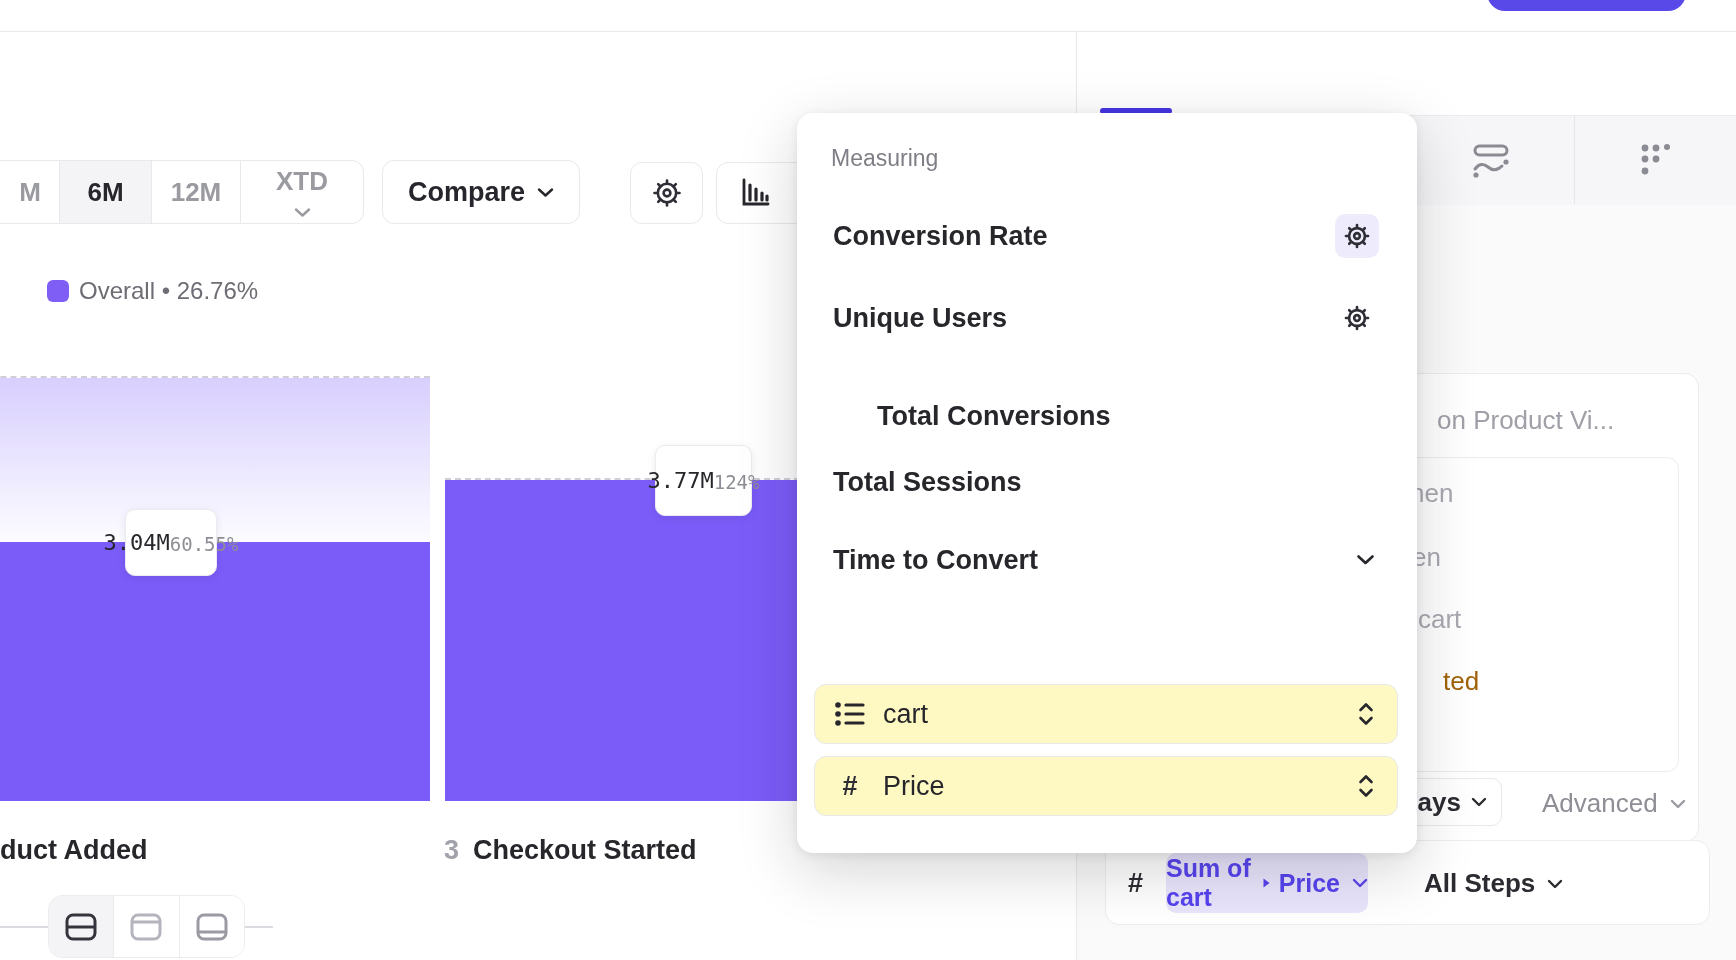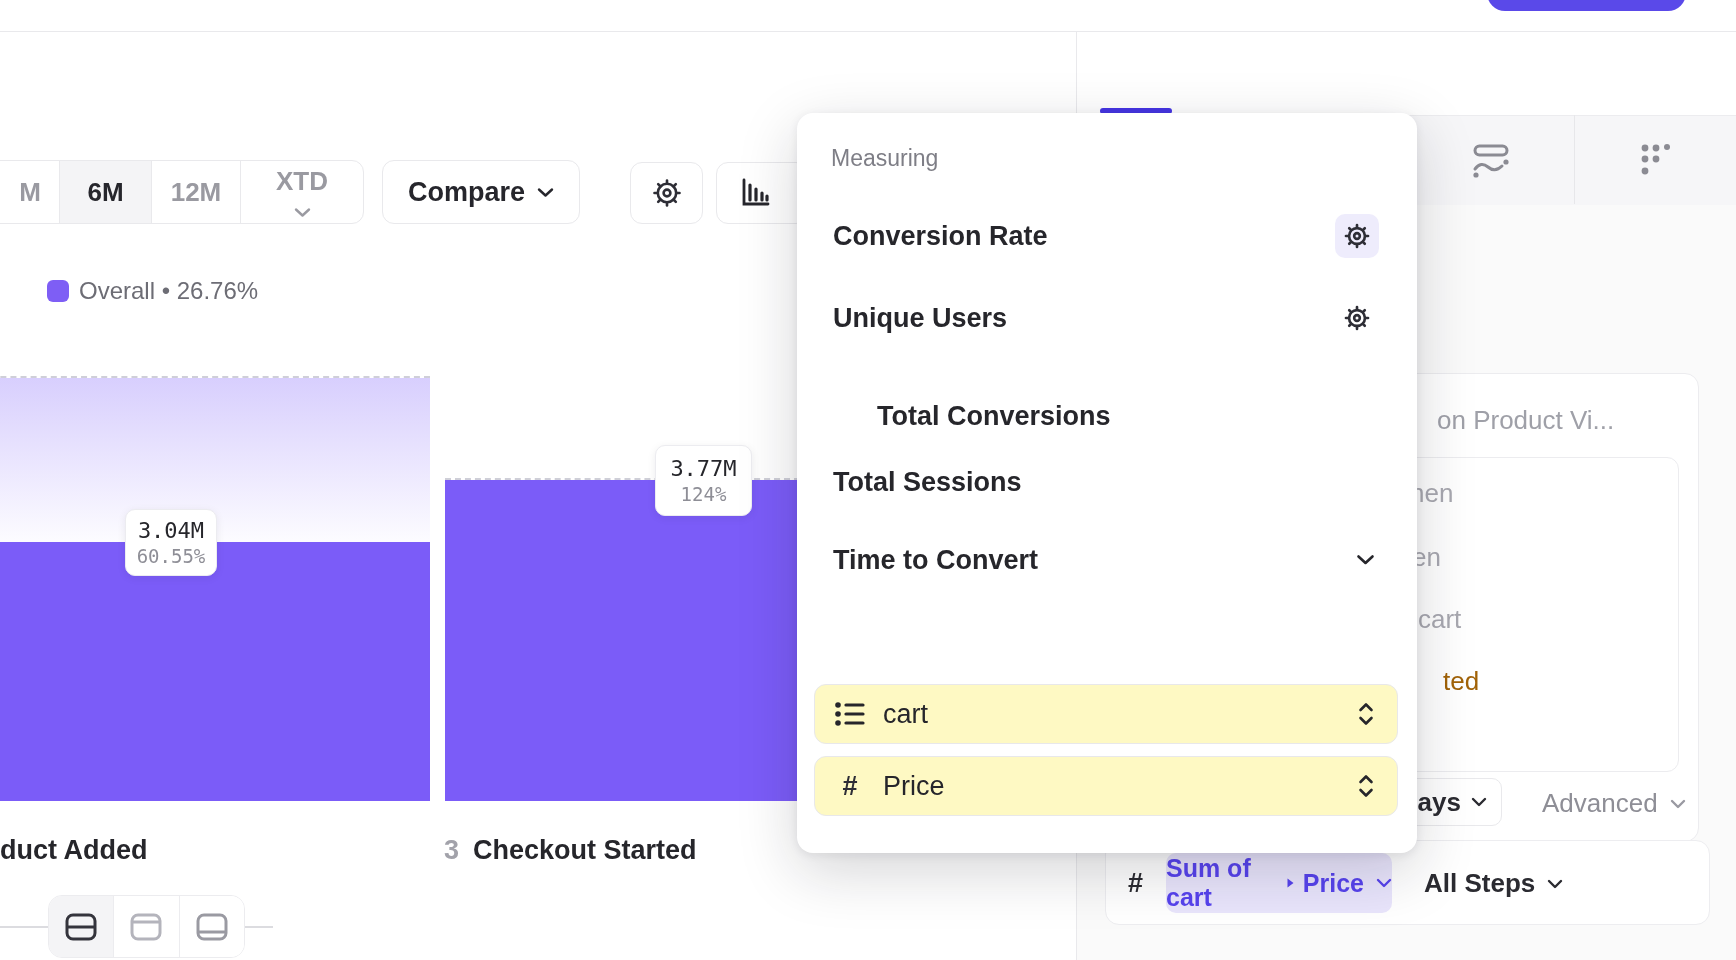--- a/index.html
+++ b/index.html
@@ -32,21 +32,21 @@
   
   .bar{background:#7b5cf8;}
   .bar1-ghost{left:-40px;top:346px;width:470px;height:164px;
       background:linear-gradient(to bottom,rgba(125,95,250,.30),rgba(125,95,250,.02));}
   .bar1{left:-40px;top:510px;width:470px;height:259px;}
   .bar2{left:445px;top:448px;width:355px;height:321px;}
   .dash{border-top:2px dashed #cfcfd8;height:0;}
   .dash1{left:-40px;top:344px;width:470px;}
   .dash2{left:445px;top:446px;width:355px;z-index:3;}
   .val-box{background:#fff;border:1px solid #ececf0;border-radius:10px;box-shadow:0 2px 8px rgba(20,20,40,.08);
-      display:flex;flex-direction:column;align-items:center;justify-content:center;z-index:4;
+      display:flex;align-items:center;justify-content:center;z-index:4;
       font-family:"DejaVu Sans Mono","Liberation Mono",monospace;}
   .vb1{left:125px;top:477px;width:90px;height:65px;}
   .vb2{left:655px;top:413px;width:95px;height:69px;}
   .val-box .v{font-size:22px;color:#26262b;letter-spacing:0;}
   .val-box .p{font-size:19px;color:#8e8e96;margin-top:2px;}
   
   .step-label{top:803px;font-size:27px;font-weight:600;color:#26262b;white-space:nowrap;}
   .sl1{left:0px;}
   .sl2{left:444px;display:flex;gap:14px;}
   .step-no{color:#a2a2aa;font-weight:600;}
@@ -71,21 +71,21 @@
   .step-frag{position:absolute;font-size:26px;white-space:nowrap;}
   .frag-gray{color:#a8a8b0;}
   .frag-dark{color:#a16207;font-weight:500;}
   .days-btn{left:1398px;top:778px;width:104px;height:48px;border:1.5px solid #e9e9ec;border-radius:10px;background:#fff;
       display:flex;align-items:center;justify-content:flex-end;gap:10px;padding-right:14px;box-sizing:border-box;
       font-size:26px;font-weight:600;color:#2b2b31;}
   .advanced{left:1542px;top:788px;display:flex;align-items:center;gap:12px;font-size:26px;color:#8e8e96;font-weight:500;}
   
   .bottom-card{left:1105px;top:840px;width:603px;height:83px;background:#fff;border:1.5px solid #ededf0;border-radius:14px;}
   .hash-glyph{left:1128px;top:868px;font-size:27px;font-weight:700;color:#2b2b31;}
-  .sum-chip{left:1166px;top:853px;width:226px;height:60px;background:#e9e5fc;border-radius:10px;
+  .sum-chip{left:1166px;top:853px;width:202px;height:60px;background:#e9e5fc;border-radius:10px;
       display:flex;align-items:center;justify-content:center;gap:8px;font-size:25px;font-weight:600;color:#5743ee;}
   .all-steps{left:1424px;top:868px;display:flex;align-items:center;gap:12px;font-size:26px;font-weight:600;color:#2b2b31;}
   
   .dropdown{left:797px;top:113px;width:620px;height:740px;background:#fff;border-radius:16px;z-index:50;
       box-shadow:0 18px 60px rgba(23,23,35,.18),0 2px 10px rgba(23,23,35,.08);}
   .dd-title{position:absolute;left:34px;top:32px;font-size:23px;font-weight:500;color:#7e7e86;}
   .dd-item{position:absolute;left:0;width:620px;height:60px;display:flex;align-items:center;}
   .dd-item .lbl{margin-left:36px;font-size:27px;font-weight:600;color:#26262b;}
   .dd-gear{position:absolute;right:38px;width:44px;height:44px;display:flex;align-items:center;justify-content:center;border-radius:10px;}
   .dd-gear.bg{background:#eeecfc;}

